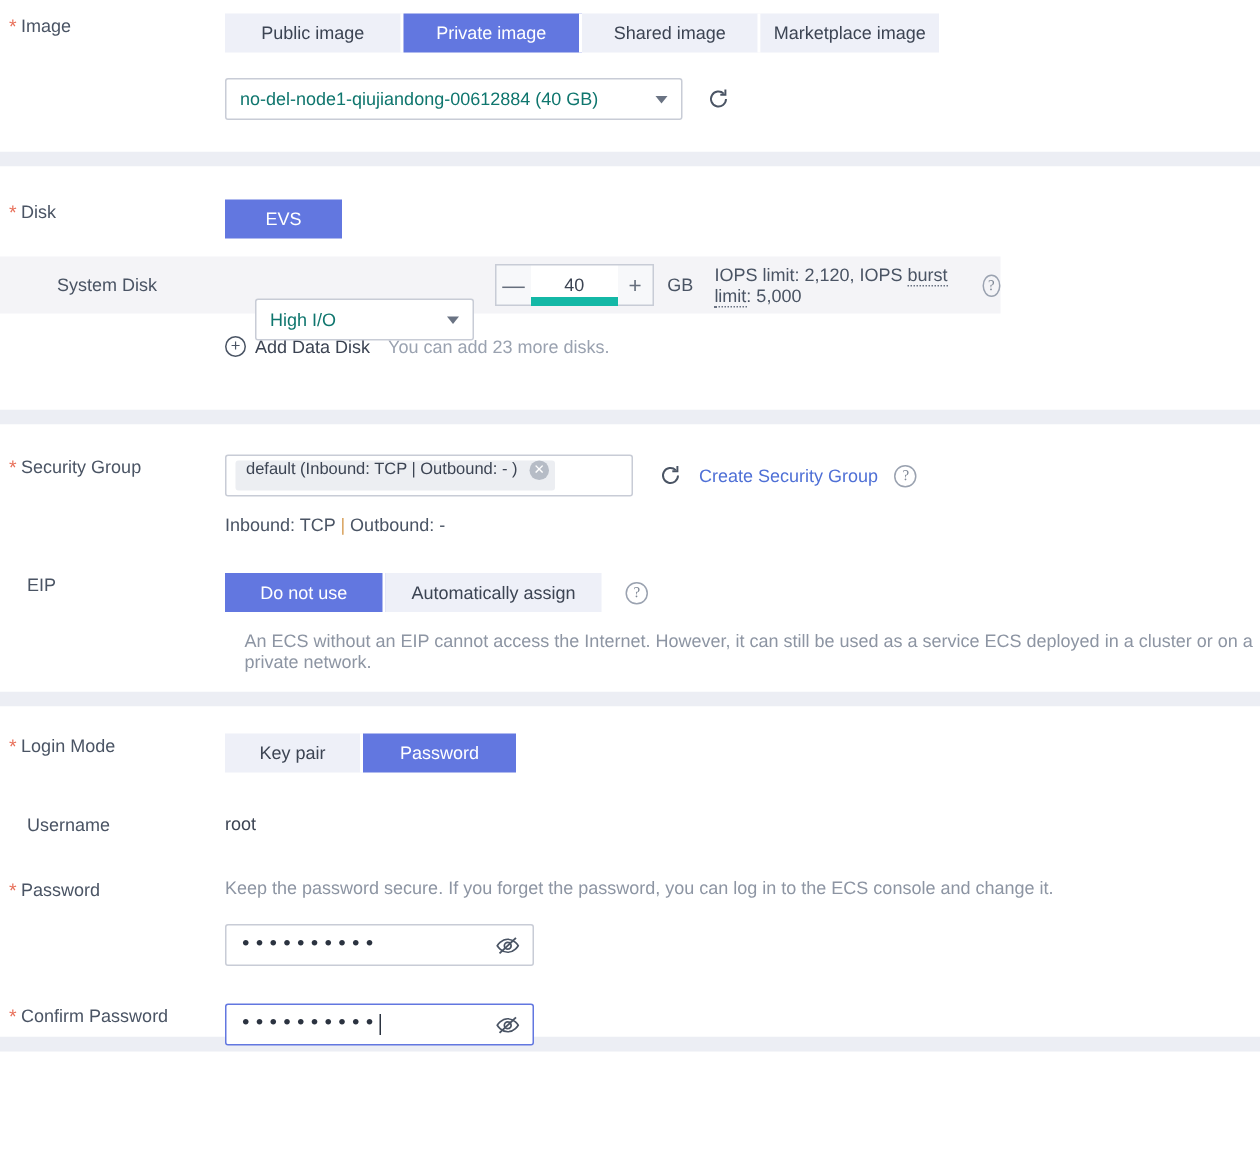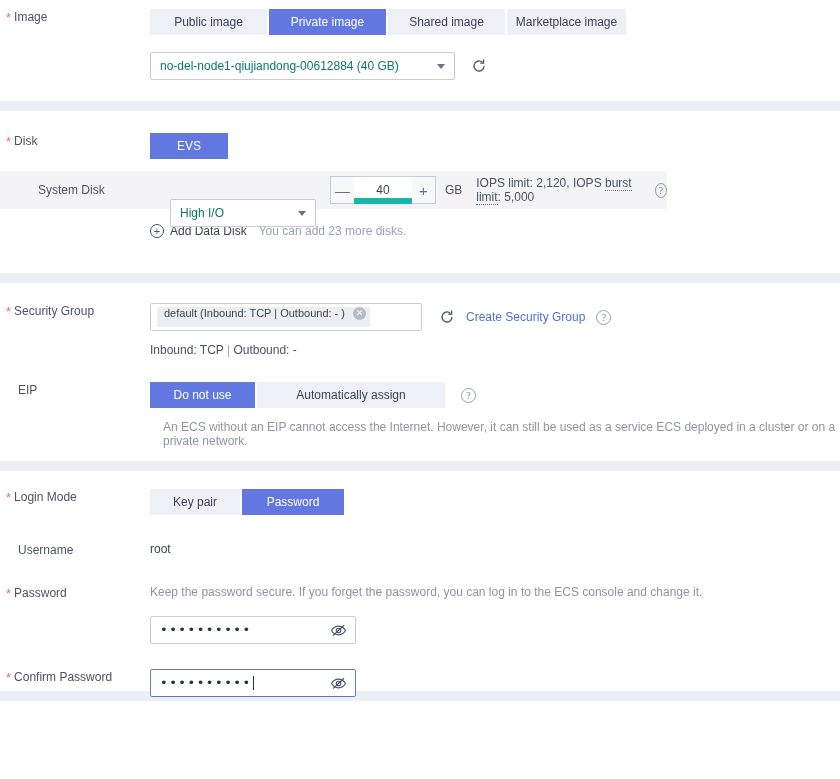--- a/index.html
+++ b/index.html
@@ -44,21 +44,21 @@
     text-align: center;
     cursor: pointer;
     user-select: none;
     border-right: 2px solid #fff;
   }
   .seg-item:last-child { border-right: none; }
   .seg-item.active { background:#6277e0; color:#fff; }
 
   .seg.image-tabs .seg-item { width: 119px; }
   .seg.eip-tabs .seg-item:nth-child(1) { width: 107px; }
-  .seg.eip-tabs .seg-item:nth-child(2) { width: 188px; }
+  .seg.eip-tabs .seg-item:nth-child(2) { width: 144px; }
   .seg.login-tabs .seg-item:nth-child(1) { width: 92px; }
   .seg.login-tabs .seg-item:nth-child(2) { width: 102px; }
   .seg.adv-tabs .seg-item:nth-child(1) { width: 133px; }
   .seg.adv-tabs .seg-item:nth-child(2) { width: 125px; }
   .seg.disk-tabs .seg-item { width: 78px; }
 
   
   .select {
     position: relative;
     height: 28px;

